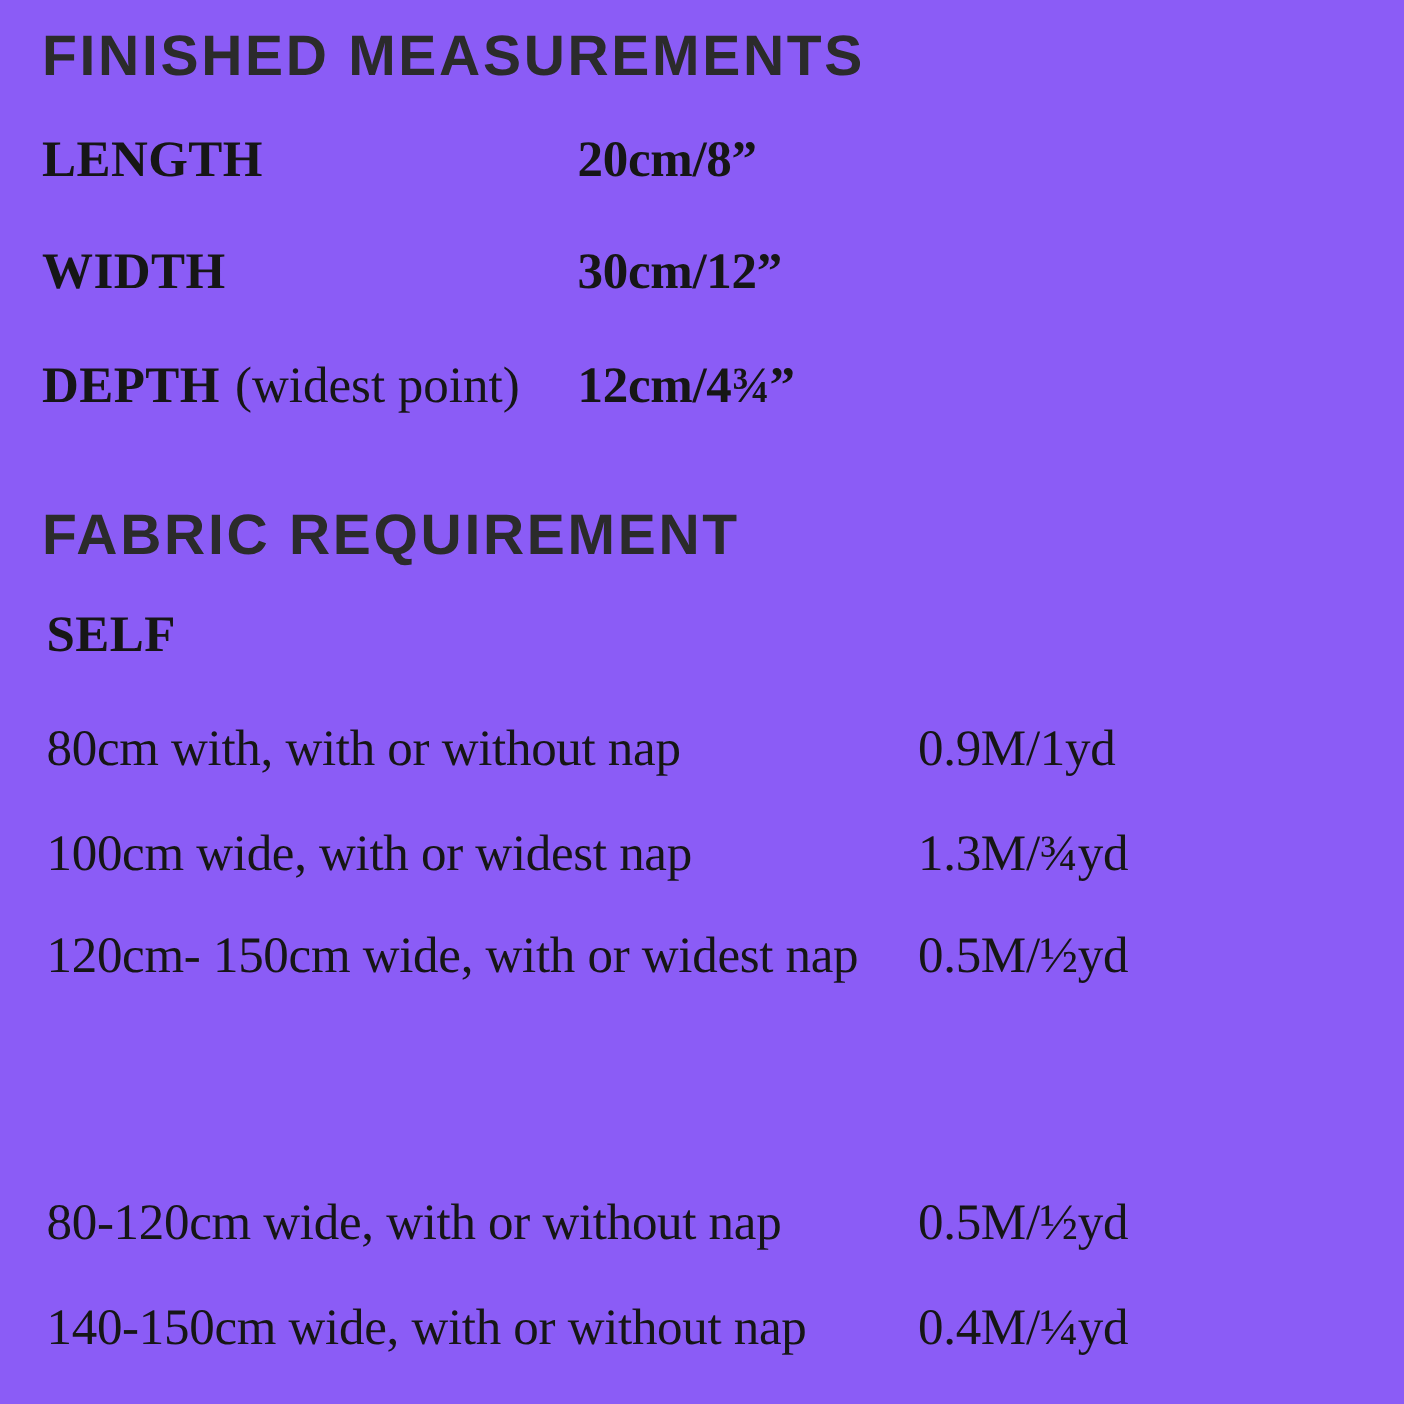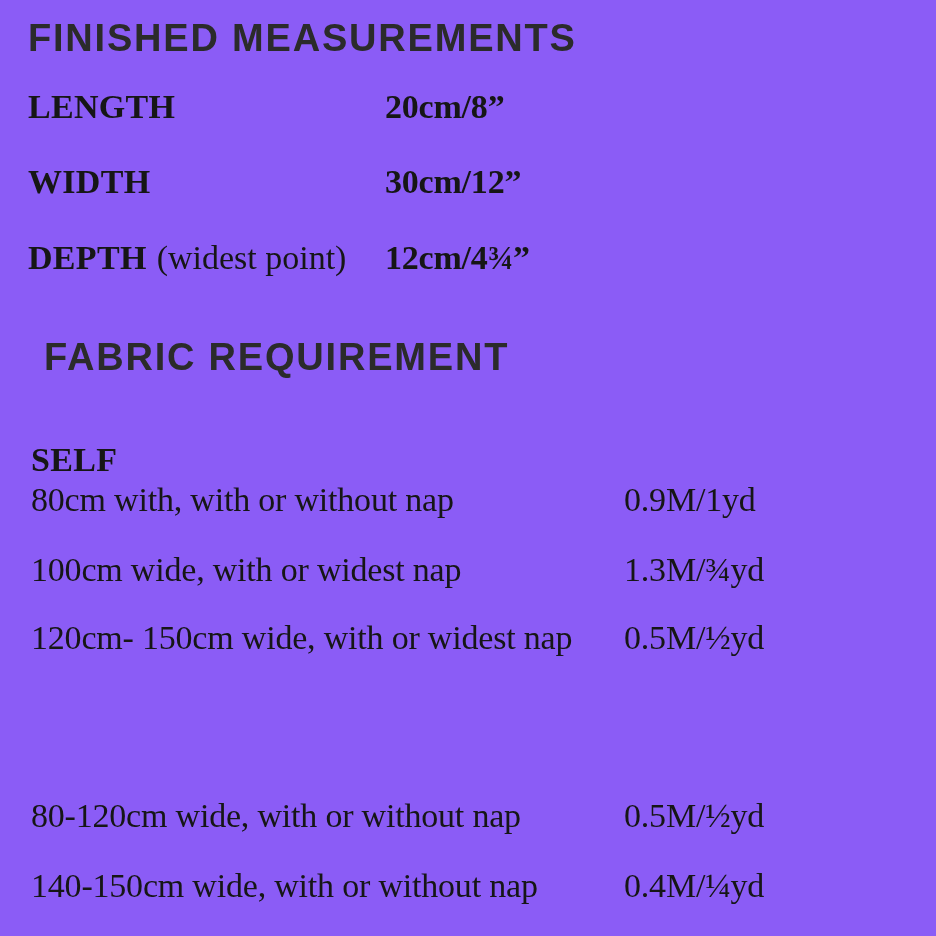--- a/index.html
+++ b/index.html
@@ -19,51 +19,51 @@
     position: absolute;
     left: 28px;
     font-family: "Liberation Sans", sans-serif;
     font-weight: bold;
     font-size: 38px;
     letter-spacing: 1.8px;
     color: #2b2b2b;
     white-space: nowrap;
   }
   .h-finished { top: 17px; }
-  .h-fabric   { top: 336px; margin-left: 16px; }
+  .h-fabric   { top: 336px; }
 
   .row {
     position: absolute;
     left: 0; width: 100%;
     font-size: 34px;
     line-height: 1.15;
     white-space: nowrap;
   }
   
   .m-label { position: absolute; left: 28px; font-weight: bold; letter-spacing: 0.3px; }
   .m-note  { font-weight: normal; letter-spacing: 0px; margin-left: 10px; }
   .m-value { position: absolute; left: 385px; letter-spacing: -0.2px; font-weight: bold; }
   
   .f-label { position: absolute; left: 31px; letter-spacing: -0.2px; }
-  .f-value { position: absolute; left: 612px; letter-spacing: -0.2px; margin-left: 12px; }
+  .f-value { position: absolute; left: 612px; letter-spacing: -0.2px; }
 
   .sub-title {
     position: absolute;
     left: 31px;
     font-size: 34px;
     font-weight: bold;
     letter-spacing: 0.3px;
     white-space: nowrap;
   }
 
   .r-length { top: 87px; }
   .r-width  { top: 162px; }
   .r-depth  { top: 238px; }
 
-  .t-self   { top: 405px; margin-top: 36px; }
+  .t-self   { top: 405px; }
   .r-self-0 { top: 480px; }
   .r-self-1 { top: 550px; }
   .r-self-2 { top: 618px; }
 
   .t-lining   { top: 727px; }
   .r-lining-0 { top: 796px; }
   .r-lining-1 { top: 866px; }
 </style>
 </head>
 <body>

